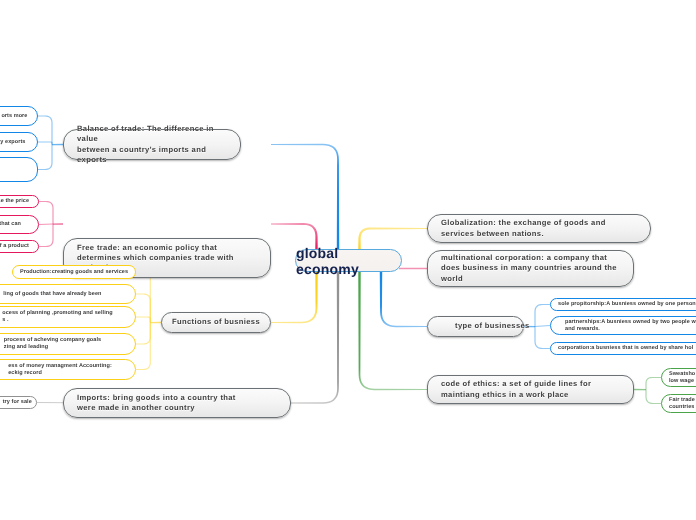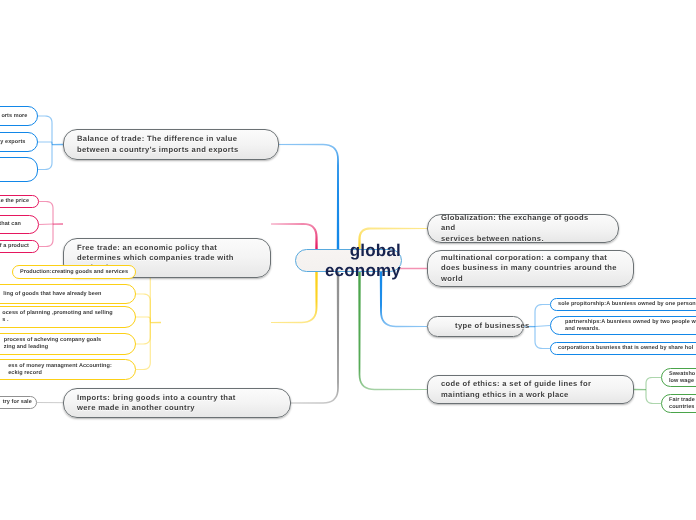--- a/index.html
+++ b/index.html
@@ -7,22 +7,22 @@
   body{width:696px;height:520px;overflow:hidden;position:relative;
        font-family:"Liberation Sans",sans-serif;-webkit-font-smoothing:antialiased;text-rendering:geometricPrecision;}
   #stage{position:absolute;left:0;top:0;width:696px;height:520px;}
   #links{position:absolute;left:0;top:0;width:696px;height:520px;}
   .nd{position:absolute;box-sizing:border-box;display:flex;align-items:center;}
   .nd .tx{display:block;width:100%;}
 
   .root{
     border:1.8px solid #57a9de;border-radius:13px;
     background:linear-gradient(180deg,#f7f4f2 0%,#f4f1ef 100%);
-    color:#16224e;font-weight:bold;font-size:17px;letter-spacing:0.2px;
-    justify-content:center;text-align:right;
+    color:#16224e;font-weight:bold;font-size:14px;letter-spacing:0.2px;
+    justify-content:center;text-align:left;
   }
   .l1{
     border:1.3px solid #6b7174;border-radius:14px;
     background:linear-gradient(180deg,#fbfbfb 0%,#f4f4f4 48%,#e7e7e7 100%);
     box-shadow:0 1px 2px rgba(0,0,0,.30);
     color:#3f3f3f;font-weight:bold;font-size:7.6px;line-height:10.3px;
     padding:0 13px;letter-spacing:.35px;
     text-shadow:0 1px 0 rgba(255,255,255,.85);
   }
   .l1.ctr{justify-content:center;text-align:center;padding:0 5px;white-space:nowrap;}
@@ -101,21 +101,21 @@
       <path d="M 379.77 271.00 L 380.05 311.50 L 380.26 314.76 L 380.87 317.68 L 381.87 320.23 L 383.28 322.42 L 385.09 324.21 L 387.29 325.59 L 389.85 326.55 L 392.75 327.12 L 396.00 327.29 L 427.00 327.07 L 427.00 325.93 L 396.00 325.71 L 392.95 325.51 L 390.30 324.97 L 388.04 324.08 L 386.17 322.87 L 384.65 321.32 L 383.46 319.43 L 382.62 317.18 L 382.11 314.53 L 381.95 311.50 L 382.23 271.00 Z" fill="url(#g5)" fill-opacity="1" stroke="none"></path>
       <path d="M 524.00 327.18 L 535.00 327.13 L 535.00 325.88 L 524.00 325.82 Z" fill="#1287e8" fill-opacity="0.62" stroke="none"></path>
       <path d="M 535.60 326.50 L 535.60 312.00 L 535.69 310.50 L 535.95 309.20 L 536.37 308.10 L 536.95 307.19 L 537.69 306.45 L 538.60 305.87 L 539.70 305.45 L 541.00 305.19 L 542.51 305.10 L 550.00 305.10 L 550.00 303.90 L 542.49 303.90 L 540.85 304.00 L 539.37 304.29 L 538.07 304.80 L 536.94 305.51 L 536.01 306.44 L 535.30 307.57 L 534.79 308.87 L 534.50 310.35 L 534.40 312.00 L 534.40 326.50 Z" fill="#1287e8" fill-opacity="0.45" stroke="none"></path>
       <path d="M 535.04 327.10 L 550.04 326.10 L 549.96 324.90 L 534.96 325.90 Z" fill="#1287e8" fill-opacity="0.45" stroke="none"></path>
       <path d="M 534.40 326.50 L 534.40 341.00 L 534.50 342.65 L 534.79 344.13 L 535.30 345.43 L 536.01 346.56 L 536.94 347.49 L 538.07 348.20 L 539.37 348.71 L 540.85 349.00 L 542.49 349.10 L 550.00 349.10 L 550.00 347.90 L 542.51 347.90 L 541.00 347.81 L 539.70 347.55 L 538.60 347.13 L 537.69 346.55 L 536.95 345.81 L 536.37 344.90 L 535.95 343.80 L 535.69 342.50 L 535.60 341.00 L 535.60 326.50 Z" fill="#1287e8" fill-opacity="0.45" stroke="none"></path>
       <path d="M 358.27 271.00 L 358.65 374.50 L 358.85 377.75 L 359.44 380.65 L 360.43 383.20 L 361.83 385.38 L 363.63 387.16 L 365.81 388.54 L 368.36 389.51 L 371.26 390.08 L 374.50 390.26 L 427.00 390.07 L 427.00 388.93 L 374.50 388.74 L 371.45 388.55 L 368.79 388.00 L 366.52 387.12 L 364.63 385.91 L 363.10 384.36 L 361.90 382.47 L 361.04 380.20 L 360.52 377.54 L 360.35 374.50 L 360.73 271.00 Z" fill="url(#g6)" fill-opacity="1" stroke="none"></path>
       <path d="M 634.00 390.18 L 646.00 390.13 L 646.00 388.88 L 634.00 388.82 Z" fill="#4aa44a" fill-opacity="0.62" stroke="none"></path>
       <path d="M 646.60 389.50 L 646.60 383.51 L 646.67 382.32 L 646.87 381.29 L 647.20 380.43 L 647.65 379.73 L 648.23 379.15 L 648.93 378.70 L 649.79 378.37 L 650.82 378.17 L 652.00 378.10 L 661.00 378.10 L 661.00 376.90 L 652.00 376.90 L 650.67 376.98 L 649.46 377.22 L 648.40 377.63 L 647.48 378.22 L 646.72 378.98 L 646.13 379.90 L 645.72 380.96 L 645.48 382.17 L 645.40 383.49 L 645.40 389.50 Z" fill="#4aa44a" fill-opacity="0.45" stroke="none"></path>
       <path d="M 645.40 389.50 L 645.40 396.51 L 645.49 398.04 L 645.77 399.43 L 646.24 400.66 L 646.91 401.71 L 647.79 402.59 L 648.84 403.26 L 650.07 403.73 L 651.46 404.01 L 652.99 404.10 L 661.00 404.10 L 661.00 402.90 L 653.01 402.90 L 651.61 402.82 L 650.40 402.58 L 649.38 402.19 L 648.54 401.65 L 647.85 400.96 L 647.31 400.12 L 646.92 399.10 L 646.68 397.89 L 646.60 396.49 L 646.60 389.50 Z" fill="#4aa44a" fill-opacity="0.45" stroke="none"></path>
     </svg>
-<div class="nd l1" style="left: 63px; top: 129px; width: 216px; height: 31px;">
+<div class="nd l1" style="left: 63px; top: 129px; width: 178px; height: 31px;">
       <span class="tx">Balance of trade: The difference in value<br>between a country’s imports and exports</span>
     </div>
     <div class="nd l2 nw" style="left: -86px; top: 106px; width: 124px; height: 20px; border-color: rgb(18, 135, 232); padding-left: 86.4px;">
       <span class="tx">orts more</span>
     </div>
     <div class="nd l2 nw" style="left: -86px; top: 132px; width: 124px; height: 20px; border-color: rgb(18, 135, 232); padding-left: 85.3px;">
       <span class="tx">y exports</span>
     </div>
     <div class="nd l2 nw" style="left: -86px; top: 157px; width: 124px; height: 25px; border-color: rgb(18, 135, 232);">
       <span class="tx"></span>
@@ -125,20 +125,23 @@
     </div>
     <div class="nd l2 nw" style="left: -101px; top: 195px; width: 140px; height: 13px; border-color: rgb(229, 23, 95); padding-left: 97.5px;">
       <span class="tx">se the price</span>
     </div>
     <div class="nd l2 nw" style="left: -101px; top: 215px; width: 140px; height: 19px; border-color: rgb(229, 23, 95); padding-left: 99.3px;">
       <span class="tx">that can</span>
     </div>
     <div class="nd l2 nw" style="left: -101px; top: 240px; width: 140px; height: 13px; border-color: rgb(229, 23, 95); padding-left: 99.7px;">
       <span class="tx">f a product</span>
     </div>
+    <div class="nd l1 ctr" style="left: 161px; top: 312px; width: 110px; height: 21px;">
+      <span class="tx">Functions of busniess</span>
+    </div>
     <div class="nd l2 ctr" style="left: 12px; top: 265px; width: 124px; height: 14px; border-color: rgb(252, 208, 22);">
       <span class="tx">Production:creating goods and services</span>
     </div>
     <div class="nd l2 nw" style="left: -28px; top: 284px; width: 164px; height: 20px; border-color: rgb(252, 208, 22); padding-left: 30.3px;">
       <span class="tx">ling of goods that have already been</span>
     </div>
     <div class="nd l2 nw" style="left: -28px; top: 306px; width: 164px; height: 22px; border-color: rgb(252, 208, 22); padding-left: 29.2px;">
       <span class="tx">ocess of planning ,promoting and selling<br>s .</span>
     </div>
     <div class="nd l2 nw" style="left: -28px; top: 333px; width: 164px; height: 22px; border-color: rgb(252, 208, 22); padding-left: 30.8px;">
@@ -146,21 +149,21 @@
     </div>
     <div class="nd l2 nw" style="left: -28px; top: 359px; width: 164px; height: 21px; border-color: rgb(252, 208, 22); padding-left: 35.2px;">
       <span class="tx">ess of money managment    Accounting:<br>eckig record</span>
     </div>
     <div class="nd l1" style="left: 63px; top: 388px; width: 228px; height: 30px;">
       <span class="tx">Imports: bring goods into a country that<br>were made in another country</span>
     </div>
     <div class="nd l2 nw" style="left: -63px; top: 396px; width: 100px; height: 13px; border-color: rgb(145, 145, 145); padding-left: 64.7px;">
       <span class="tx">try for sale</span>
     </div>
-    <div class="nd l1" style="left: 427px; top: 214px; width: 192px; height: 29px;">
+    <div class="nd l1" style="left: 427px; top: 214px; width: 224px; height: 29px;">
       <span class="tx">Globalization: the exchange of goods and<br>services between nations.</span>
     </div>
     <div class="nd l1" style="left: 427px; top: 250px; width: 207px; height: 37px; justify-content: flex-end;">
       <span class="tx">multinational corporation: a company that<br>does business in many countries around the<br>world</span>
     </div>
     <div class="nd l1 ctr" style="left: 427px; top: 316px; width: 97px; height: 21px; padding-left: 27px;">
       <span class="tx">type of businesses</span>
     </div>
     <div class="nd l2 nw" style="left: 550px; top: 298px; width: 172px; height: 13px; border-color: rgb(18, 135, 232);">
       <span class="tx">sole propitorship:A busniess owned by one person</span>

